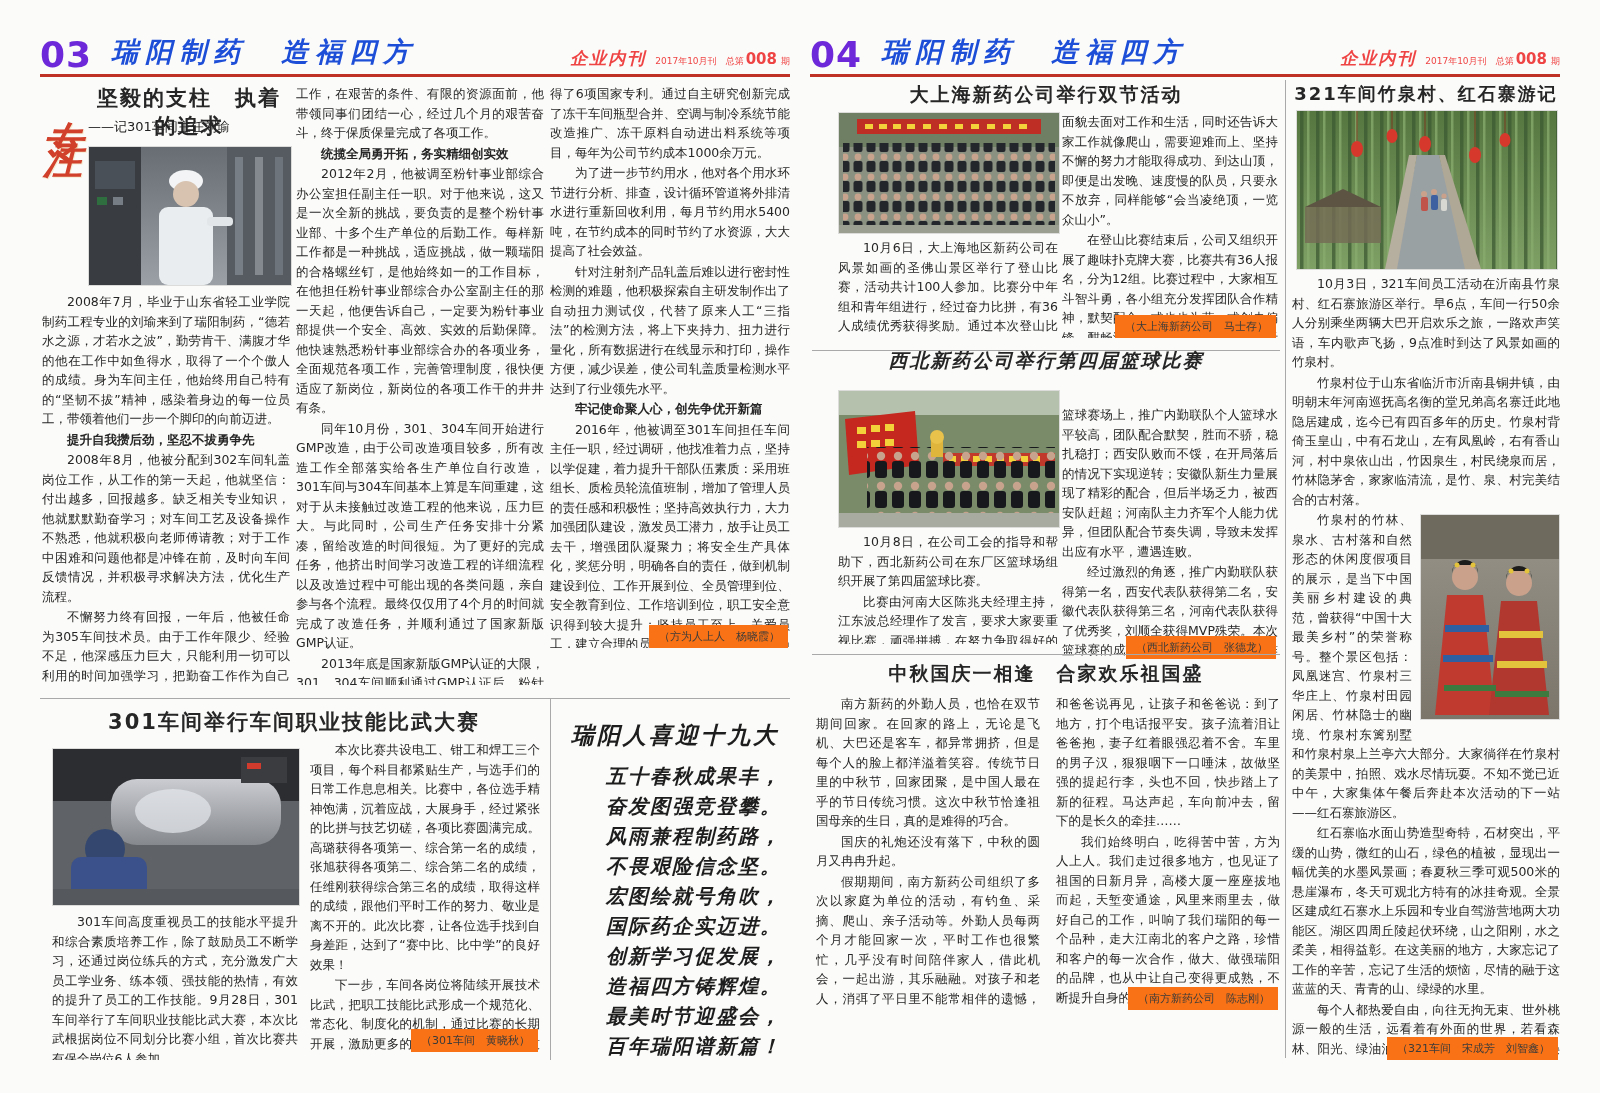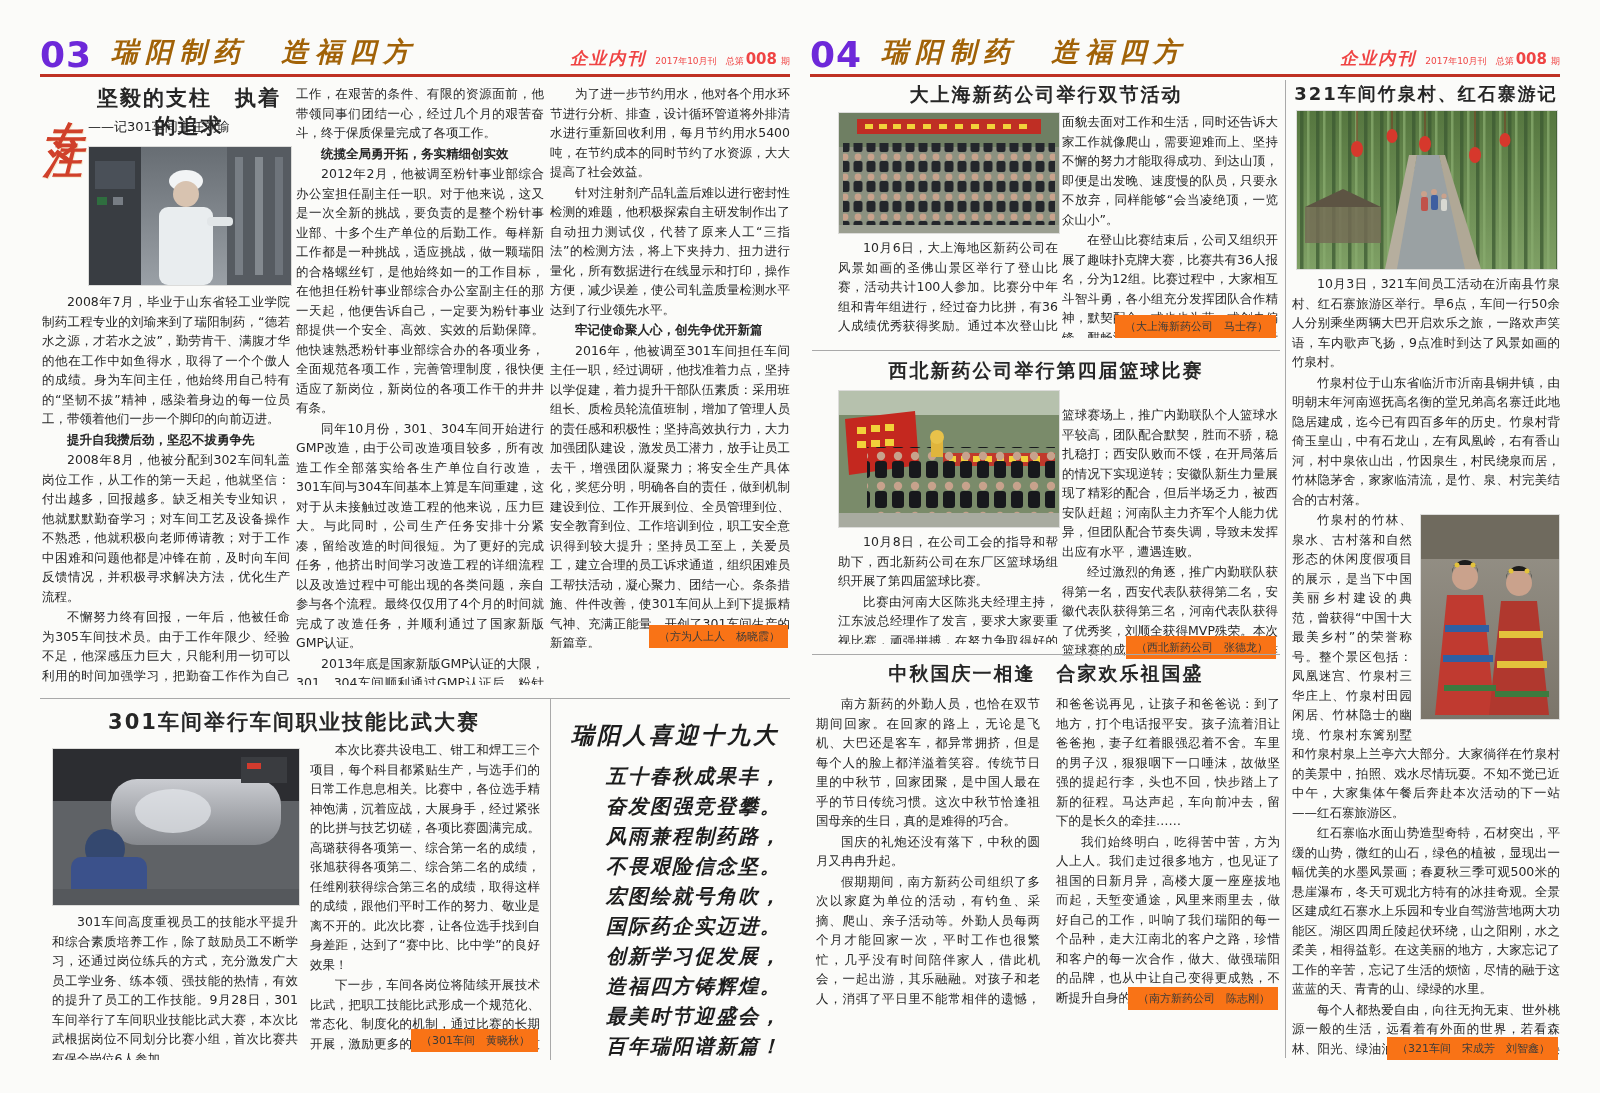--- a/index.html
+++ b/index.html
@@ -2,21 +2,21 @@
 <html><head>
 <meta charset="utf-8">
 <style>
   html,body{margin:0;padding:0;}
   body{width:1600px;height:1093px;position:relative;background:#fbfbf9;
        font-family:"DejaVu Sans","Liberation Sans",sans-serif;color:#262626;}
   .abs{position:absolute;}
   
   .hdr{height:38px;}
   .pgnum{font-size:36px;font-weight:bold;color:#6d28d9;letter-spacing:1px;vertical-align:top;}
-  .brand{font-size:27px;font-weight:bold;font-style:italic;color:#a16207;letter-spacing:7px;margin-left:14px;vertical-align:6px;}
+  .brand{font-size:27px;font-weight:bold;font-style:italic;color:#1d4ed8;letter-spacing:7px;margin-left:14px;vertical-align:6px;}
   .pub{position:absolute;right:0;bottom:2px;color:#ef4444;white-space:nowrap;}
   .pub-name{font-size:17px;font-weight:bold;font-style:italic;letter-spacing:2px;}
   .pub-small{font-size:9px;margin-left:4px;}
   .pub-num{font-size:15px;font-weight:bold;margin-left:2px;}
   .redline{height:3px;background:#bf3124;}
   .grayline{background:#a9a9a9;}
   
   .col{font-size:12.5px;line-height:19.5px;text-align:justify;overflow:hidden;}
   .para{text-indent:2em;margin:0 0 1px 0;}
   .sub{font-weight:bold;text-indent:2em;margin:1px 0;}
@@ -83,20 +83,21 @@
 <div class="abs col" style="left:296px;top:84px;width:248px;height:601px;">
   <p class="para" style="text-indent:0;">工作，在艰苦的条件、有限的资源面前，他带领同事们团结一心，经过几个月的艰苦奋斗，终于保质保量完成了各项工作。</p>
   <p class="sub">统揽全局勇开拓，务实精细创实效</p>
   <p class="para">2012年2月，他被调至粉针事业部综合办公室担任副主任一职。对于他来说，这又是一次全新的挑战，要负责的是整个粉针事业部、十多个生产单位的后勤工作。每样新工作都是一种挑战，适应挑战，做一颗瑞阳的合格螺丝钉，是他始终如一的工作目标，在他担任粉针事业部综合办公室副主任的那一天起，他便告诉自己，一定要为粉针事业部提供一个安全、高效、实效的后勤保障。他快速熟悉粉针事业部综合办的各项业务，全面规范各项工作，完善管理制度，很快便适应了新岗位，新岗位的各项工作干的井井有条。</p>
   <p class="para">同年10月份，301、304车间开始进行GMP改造，由于公司改造项目较多，所有改造工作全部落实给各生产单位自行改造，301车间与304车间基本上算是车间重建，这对于从未接触过改造工程的他来说，压力巨大。与此同时，公司生产任务安排十分紧凑，留给改造的时间很短。为了更好的完成任务，他挤出时间学习改造工程的详细流程以及改造过程中可能出现的各类问题，亲自参与各个流程。最终仅仅用了4个月的时间就完成了改造任务，并顺利通过了国家新版GMP认证。</p>
   <p class="para">2013年底是国家新版GMP认证的大限，301、304车间顺利通过GMP认证后，粉针事业部后续的305、306、203车间的改造工作仍是工程量巨大、时间紧迫。通过总结经验，做好各项改造的前期准备，车间停产后争分夺秒的开始升级改造，能同步的工作尽量同步进行，最终以3个月的时间完成全部任务，并于2013年顺利通过了国家新版GMP认证，给公司的无菌药品GMP认证画上了一个圆满的句号。同年，他被沂源县授予“沂源县青年岗位能手”荣誉称号。</p>
 
 </div>
 
 <div class="abs col" style="left:550px;top:84px;width:240px;height:564px;">
+  <p class="para" style="text-indent:0;">得了6项国家专利。通过自主研究创新完成了冻干车间瓶型合并、空调与制冷系统节能改造推广、冻干原料自动进出料系统等项目，每年为公司节约成本1000余万元。</p>
   <p class="para">为了进一步节约用水，他对各个用水环节进行分析、排查，设计循环管道将外排清水进行重新回收利用，每月节约用水5400吨，在节约成本的同时节约了水资源，大大提高了社会效益。</p>
   <p class="para">针对注射剂产品轧盖后难以进行密封性检测的难题，他积极探索自主研发制作出了自动扭力测试仪，代替了原来人工“三指法”的检测方法，将上下夹持力、扭力进行量化，所有数据进行在线显示和打印，操作方便，减少误差，使公司轧盖质量检测水平达到了行业领先水平。</p>
   <p class="sub">牢记使命聚人心，创先争优开新篇</p>
   <p class="para">2016年，他被调至301车间担任车间主任一职，经过调研，他找准着力点，坚持以学促建，着力提升干部队伍素质：采用班组长、质检员轮流值班制，增加了管理人员的责任感和积极性；坚持高效执行力，大力加强团队建设，激发员工潜力，放手让员工去干，增强团队凝聚力；将安全生产具体化，奖惩分明，明确各自的责任，做到机制建设到位、工作开展到位、全员管理到位、安全教育到位、工作培训到位，职工安全意识得到较大提升；坚持员工至上，关爱员工，建立合理的员工诉求通道，组织困难员工帮扶活动，凝心聚力、团结一心。条条措施、件件改善，使301车间从上到下提振精气神、充满正能量，开创了301车间生产的新篇章。</p>
 
   <div class="byline-abs">（方为人上人　杨晓霞）</div>
 </div>
 
 <div class="abs grayline" style="left:40px;top:698px;width:750px;height:1px;"></div>
 <div class="abs grayline" style="left:550px;top:698px;width:1px;height:362px;"></div>
@@ -190,21 +191,21 @@
 <div class="abs col" style="left:838px;top:238px;width:220px;height:98px;">
   <p class="para">10月6日，大上海地区新药公司在风景如画的圣佛山景区举行了登山比赛，活动共计100人参加。比赛分中年组和青年组进行，经过奋力比拼，有36人成绩优秀获得奖励。通过本次登山比赛，提醒大家在工作之余，需要不断加强身体锻炼，只有健康的身体才能支撑大家以更好的精神</p>
 </div>
 <div class="abs col" style="left:1062px;top:112px;width:216px;height:226px;">
   <p class="para" style="text-indent:0;">面貌去面对工作和生活，同时还告诉大家工作就像爬山，需要迎难而上、坚持不懈的努力才能取得成功、到达山顶，即便是出发晚、速度慢的队员，只要永不放弃，同样能够“会当凌绝顶，一览众山小”。</p>
   <p class="para">在登山比赛结束后，公司又组织开展了趣味扑克牌大赛，比赛共有36人报名，分为12组。比赛过程中，大家相互斗智斗勇，各小组充分发挥团队合作精神，默契配合，或步步为营，或剑走偏锋，酣畅淋漓的过足了瘾。通过这次活动，丰富了员工生活，锻炼了大家的思维能力，在身心放松的同时，增强了团队的凝聚力。</p>
   <div class="byline-abs">（大上海新药公司　马士存）</div>
 </div>
 
 <div class="abs grayline" style="left:812px;top:350px;width:468px;height:1px;"></div>
-<div class="abs art-title" style="left:812px;top:358px;width:468px;">西北新药公司举行第四届篮球比赛</div>
+<div class="abs art-title" style="left:812px;top:348px;width:468px;font-style:italic;">西北新药公司举行第四届篮球比赛</div>
 
 <svg class="abs photo" style="left:838px;top:390px;" width="220" height="136" viewBox="0 0 220 136">
   <defs>
     <pattern id="players" width="17" height="30" patternUnits="userSpaceOnUse">
       <circle cx="8" cy="5" r="4.2" fill="#c7a28c"></circle>
         <rect x="2" y="10" width="12" height="17" rx="3" fill="#17181c"></rect>
     </pattern>
   </defs>
   <rect width="220" height="136" fill="#7a8b6a"></rect>
   <rect width="220" height="24" fill="#b6c1ad"></rect>

